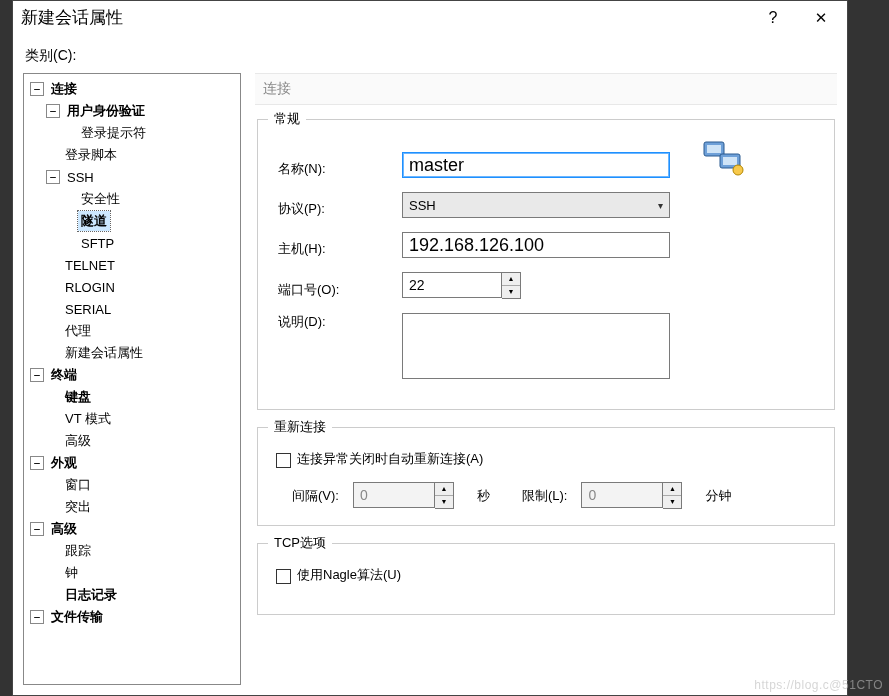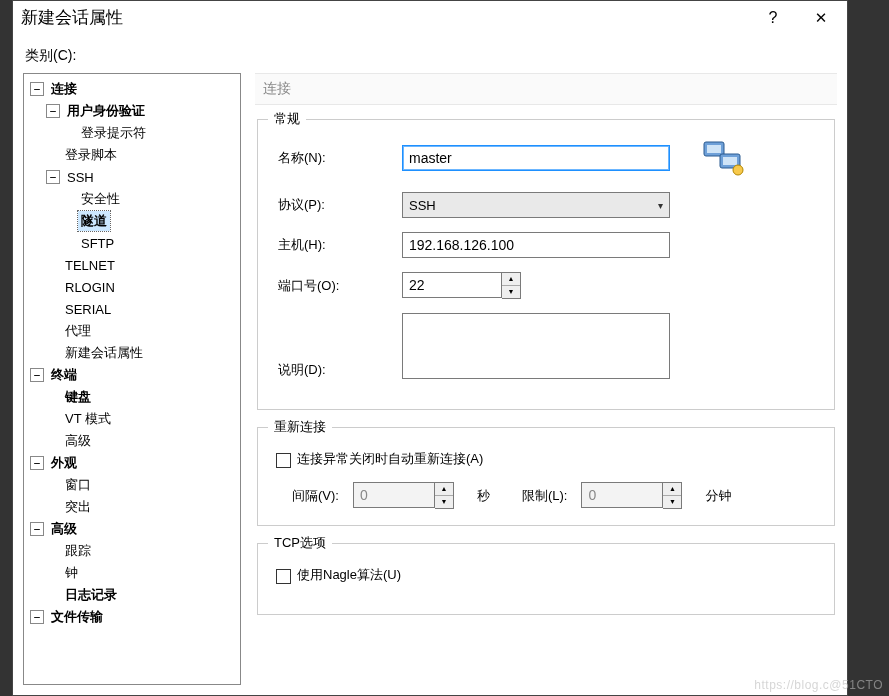--- a/index.html
+++ b/index.html
@@ -16,23 +16,23 @@
 .tree .row{display:flex;align-items:center;height:22px;cursor:default}
 .tree .indent{display:inline-block}
 .tree .tw{width:14px;height:14px;display:inline-flex;align-items:center;justify-content:center;border:1px solid #888;font-size:11px;line-height:1;margin-right:4px;background:#fff;font-family:monospace}
 .tree .lbl{padding:1px 3px}
 .tree .bold{font-weight:700}
 .tree .sel{background:#cde8ff;outline:1px dotted #666}
 .right-pane{flex:1;padding-left:14px}
 .section-title{color:#888;background:#fafafa;border:1px solid #e8e8e8;border-left:none;border-right:none;padding:6px 8px;margin-bottom:10px;font-size:14px}
 .groupbox{border:1px solid #ccc;margin:14px 2px 17px 2px;padding:18px 14px 16px 14px;position:relative}
 .groupbox .legend{position:absolute;top:-10px;left:10px;background:#fff;padding:0 6px;font-size:13px}
-.form-row{display:flex;align-items:center;margin-bottom:14px}
+.form-row{display:flex;align-items:flex-end;margin-bottom:14px}
 .form-row label{width:130px;padding-left:6px}
-.text-input{width:268px;height:26px;border:1px solid #7a7a7a;padding:2px 6px;font-size:14px;outline:none}
+.text-input{width:268px;height:26px;border:1px solid #7a7a7a;padding:2px 6px;font-size:18px;outline:none}
 .text-input.focus{border:1px solid #1e90ff;box-shadow:0 0 0 1px #6cb6ff inset}
 .select{width:268px;height:26px;border:1px solid #7a7a7a;background:#e9e9e9;display:flex;align-items:center;padding:0 6px;justify-content:space-between;cursor:pointer}
 .select .arrow{font-size:10px;color:#333}
 .spin{display:flex;width:130px}
 .spin input{width:100px;height:26px;border:1px solid #7a7a7a;padding:2px 6px;font-size:14px}
 .spin .spin-btns{display:flex;flex-direction:column;border:1px solid #7a7a7a;border-left:none}
 .spin .sbtn{width:18px;height:12.5px;background:#efefef;font-size:7px;display:flex;align-items:center;justify-content:center;cursor:pointer;border-bottom:1px solid #aaa}
 .spin .sbtn:last-child{border-bottom:none}
 .spin.dis input{background:#f3f3f3;color:#888}
 .textarea{width:268px;height:66px;border:1px solid #7a7a7a;padding:4px 6px;font-size:14px;resize:none;overflow-y:scroll}
@@ -274,21 +274,21 @@
           <label>端口号(O):</label>
           <div class="spin">
             <input value="22" style="">
             <div class="spin-btns">
               <div class="sbtn">▲</div>
               <div class="sbtn">▼</div>
             </div>
           </div>
         </div>
 
-        <div class="form-row" style="align-items:flex-end">
+        <div class="form-row" style="align-items:flex-start">
           <label>说明(D):</label>
           <textarea class="textarea" style=""></textarea>
         </div>
       </div>
 
       <div class="groupbox">
         <span class="legend">重新连接</span>
         <div class="checkbox-row">
           <span class="cb"></span>
           <span>连接异常关闭时自动重新连接(A)</span>

